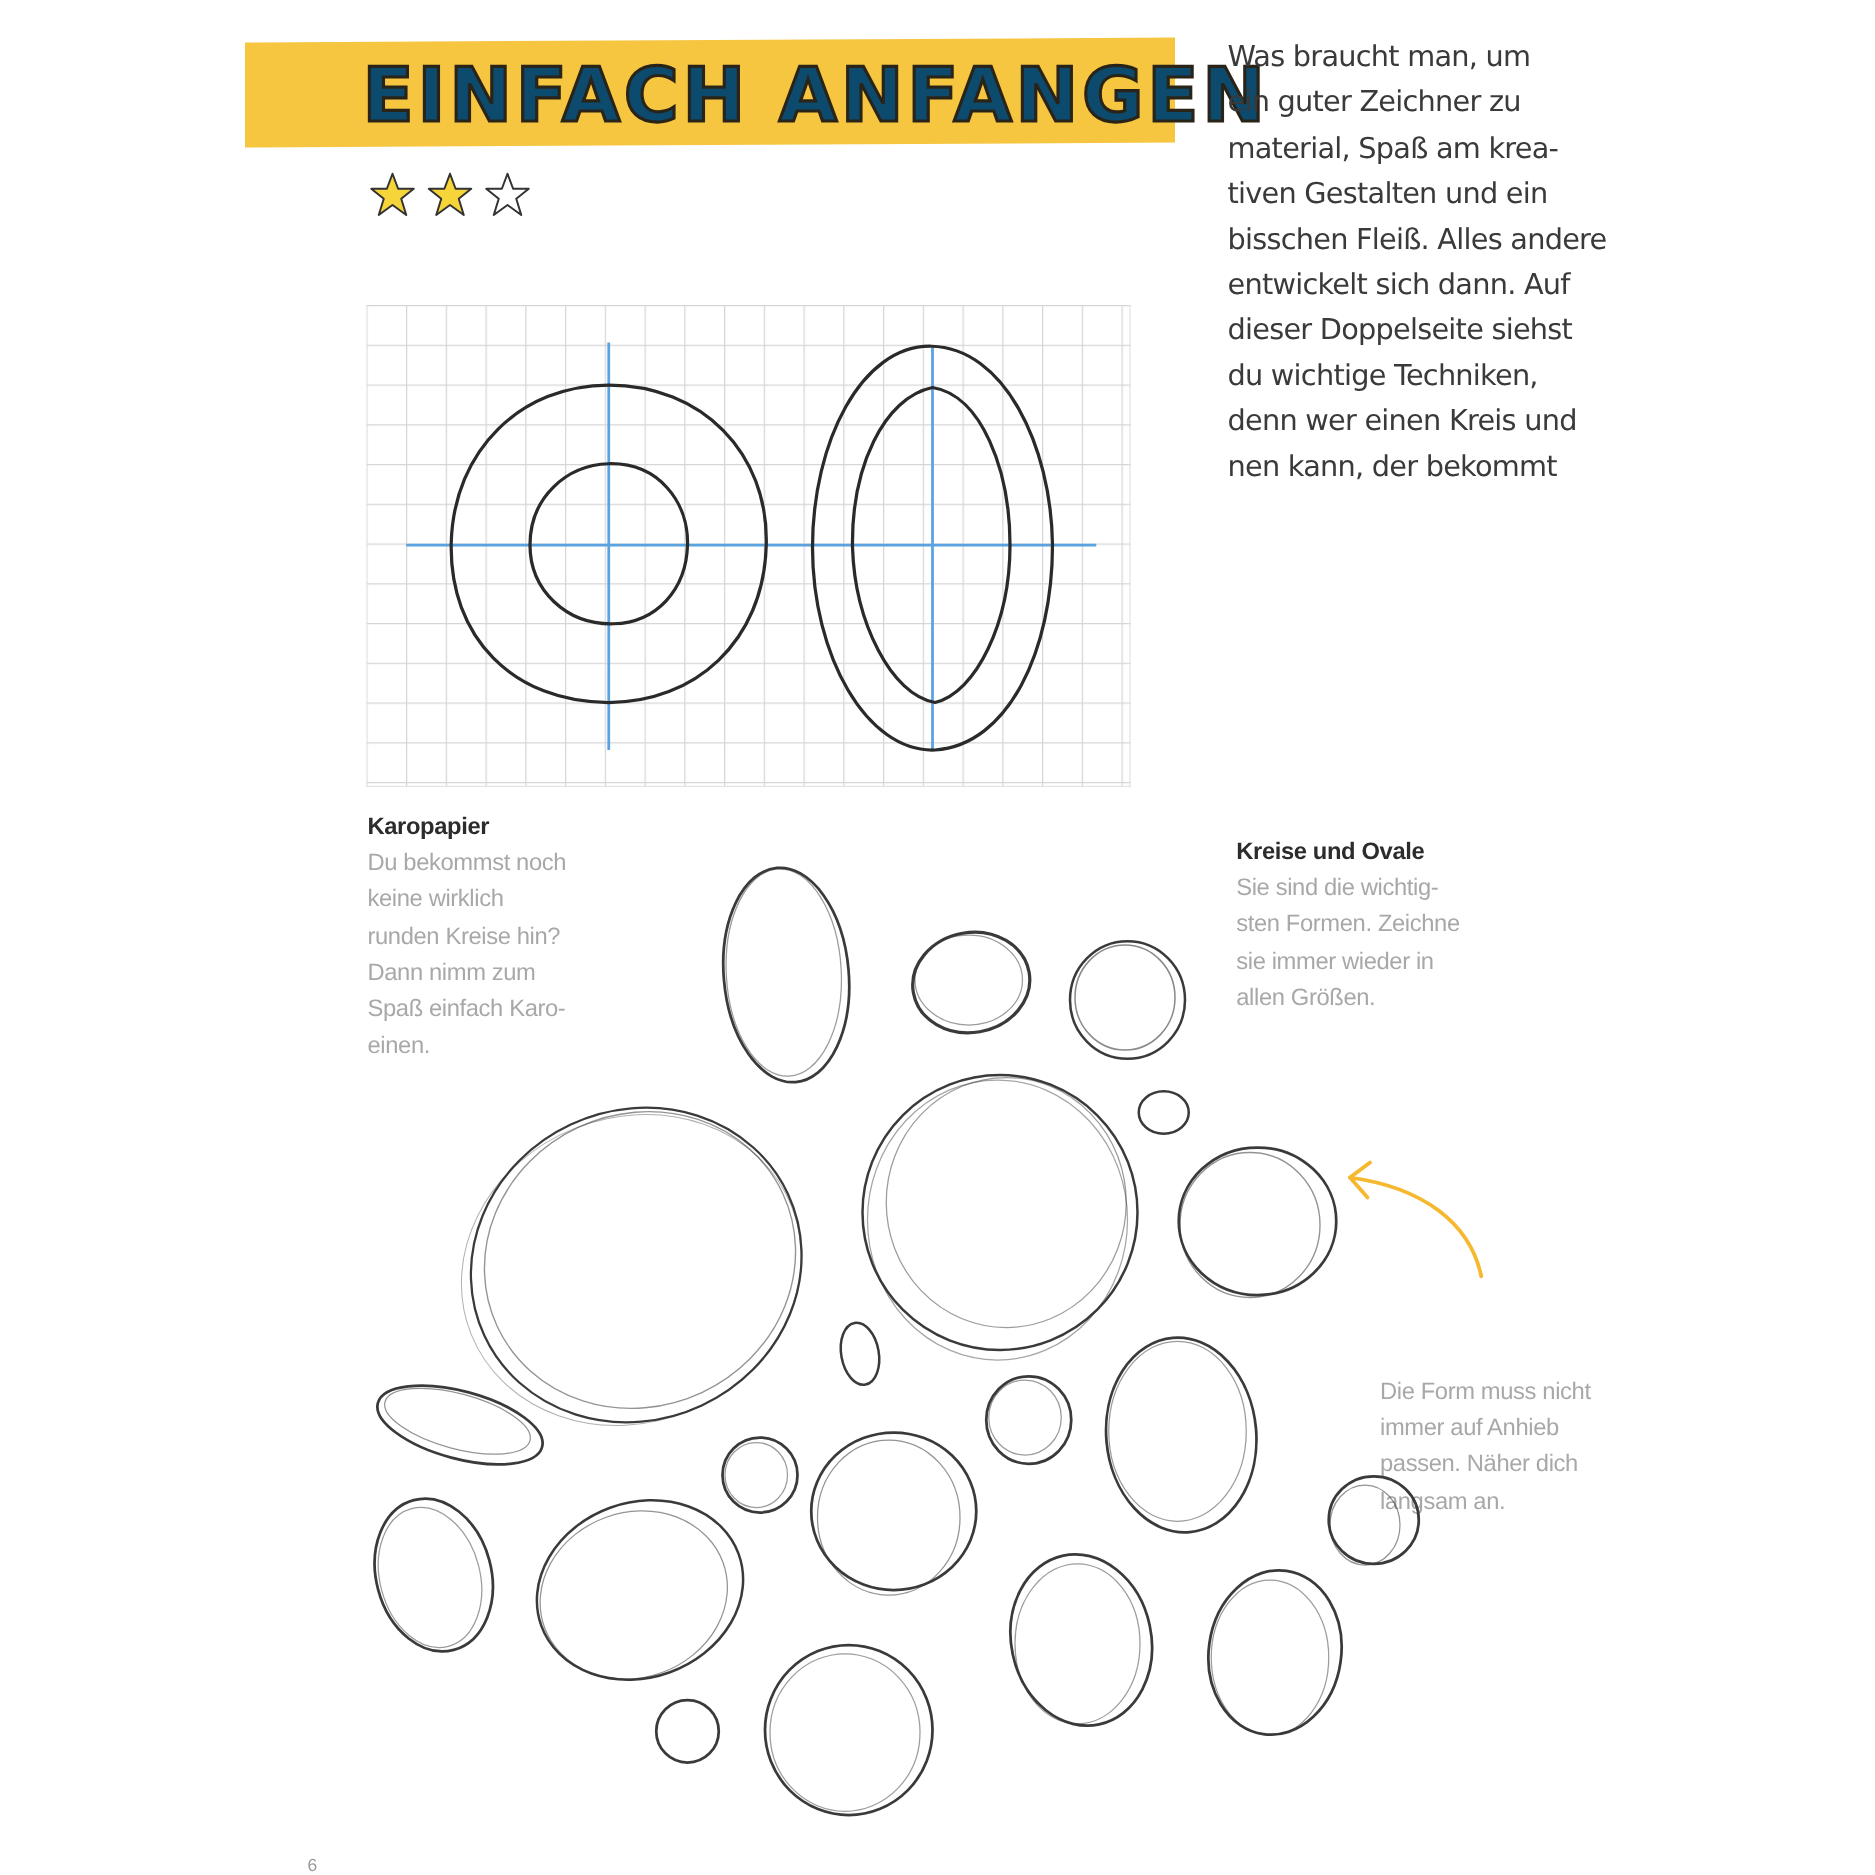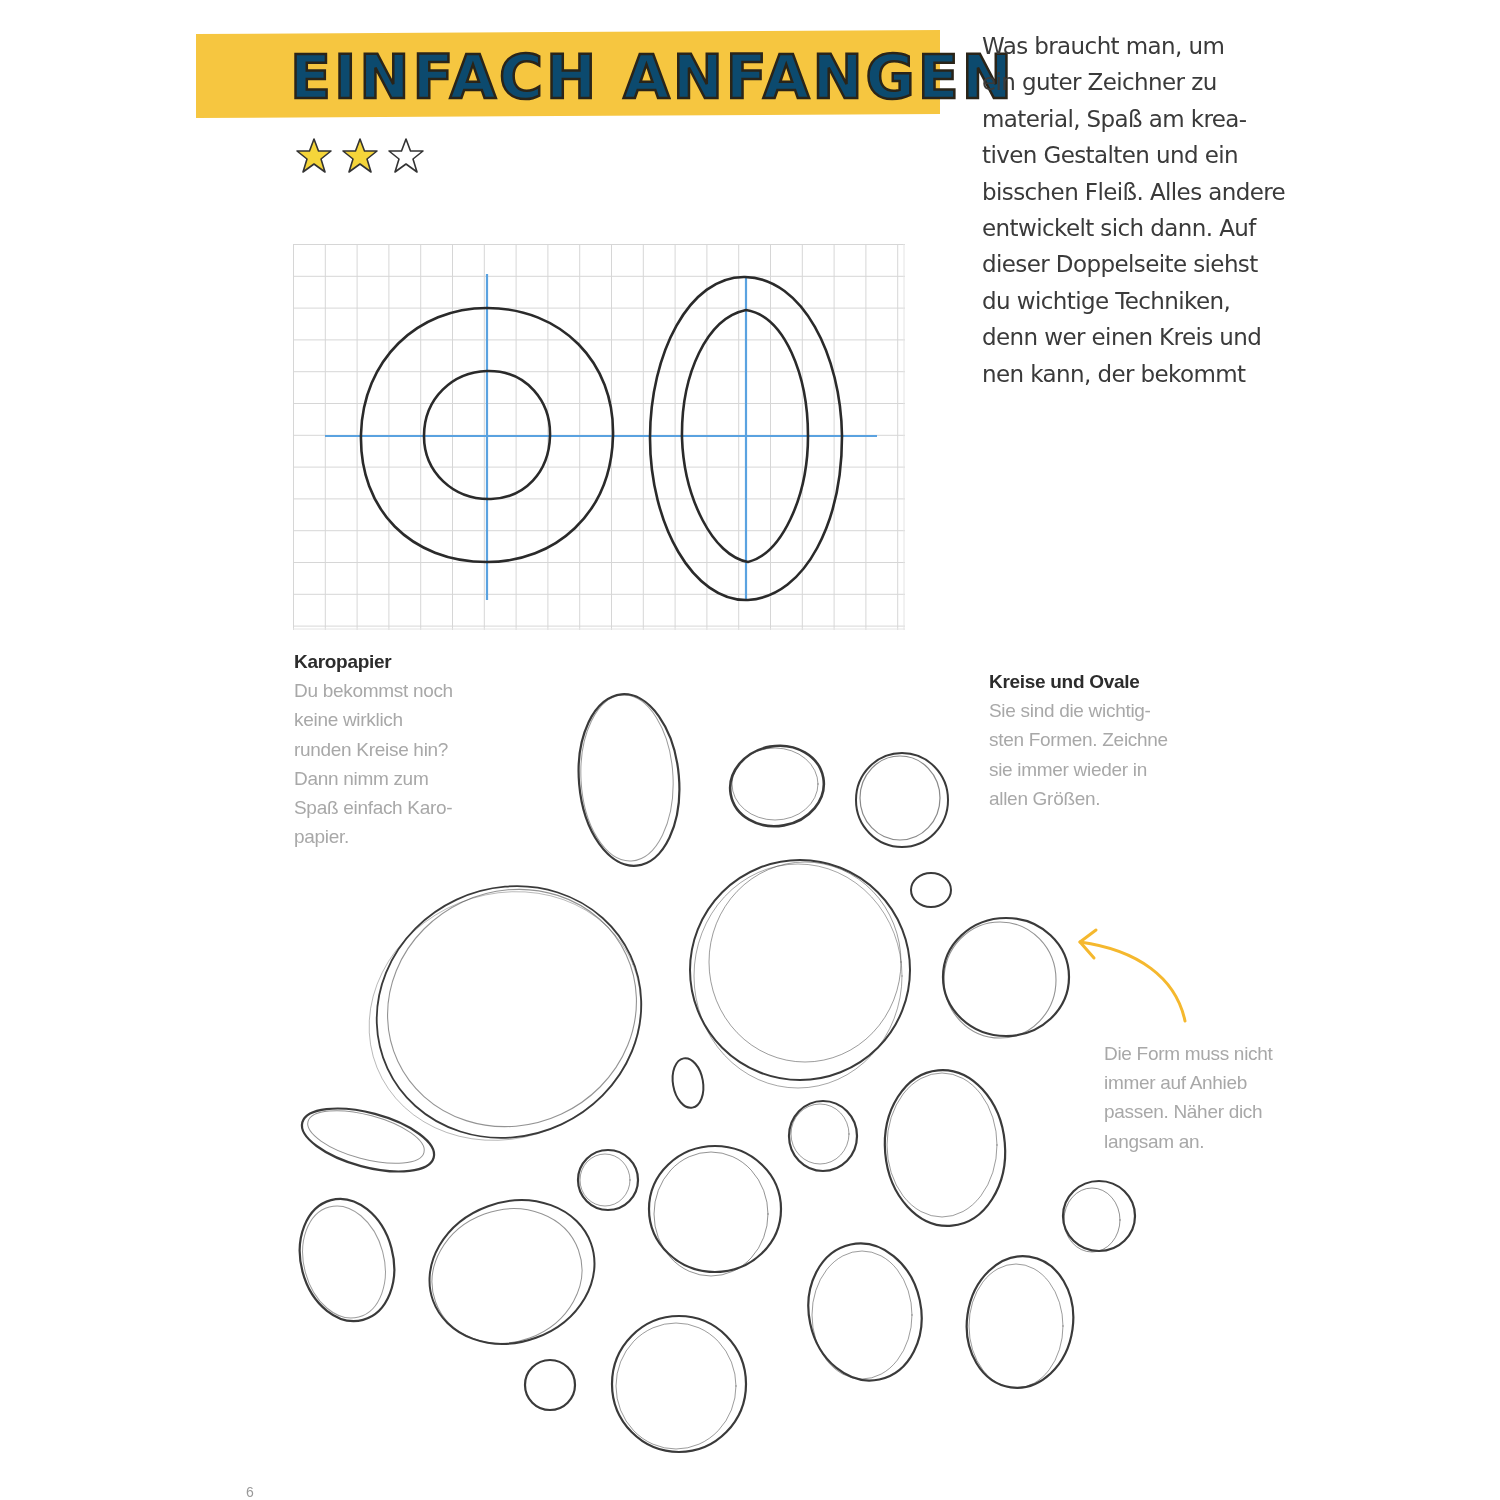--- a/index.html
+++ b/index.html
@@ -73,32 +73,32 @@
   </g>
 </svg>
 
 <div class="caption" style="left:294px; top:647px;">
   <span class="head">Karopapier</span>
   <span>Du bekommst noch</span>
   <span>keine wirklich</span>
   <span>runden Kreise hin?</span>
   <span>Dann nimm zum</span>
   <span>Spaß einfach Karo-</span>
-  <span>papier.</span>
+  <span>einen.</span>
 </div>
 
 <div class="caption" style="left:989px; top:667px;">
   <span class="head">Kreise und Ovale</span>
   <span>Sie sind die wichtig-</span>
   <span>sten Formen. Zeichne</span>
   <span>sie immer wieder in</span>
   <span>allen Größen.</span>
 </div>
 
-<div class="caption" style="left:1104px; top:1039px;">
+<div class="caption" style="left:1104px; top:1099px;">
   <span>Die Form muss nicht</span>
   <span>immer auf Anhieb</span>
   <span>passen. Näher dich</span>
   <span>langsam an.</span>
 </div>
 
 <svg class="sketch" viewBox="0 640 1500 860">
   <g fill="none" stroke="#3a3a3a" stroke-linecap="round">
 
     <g stroke-width="2.2">

